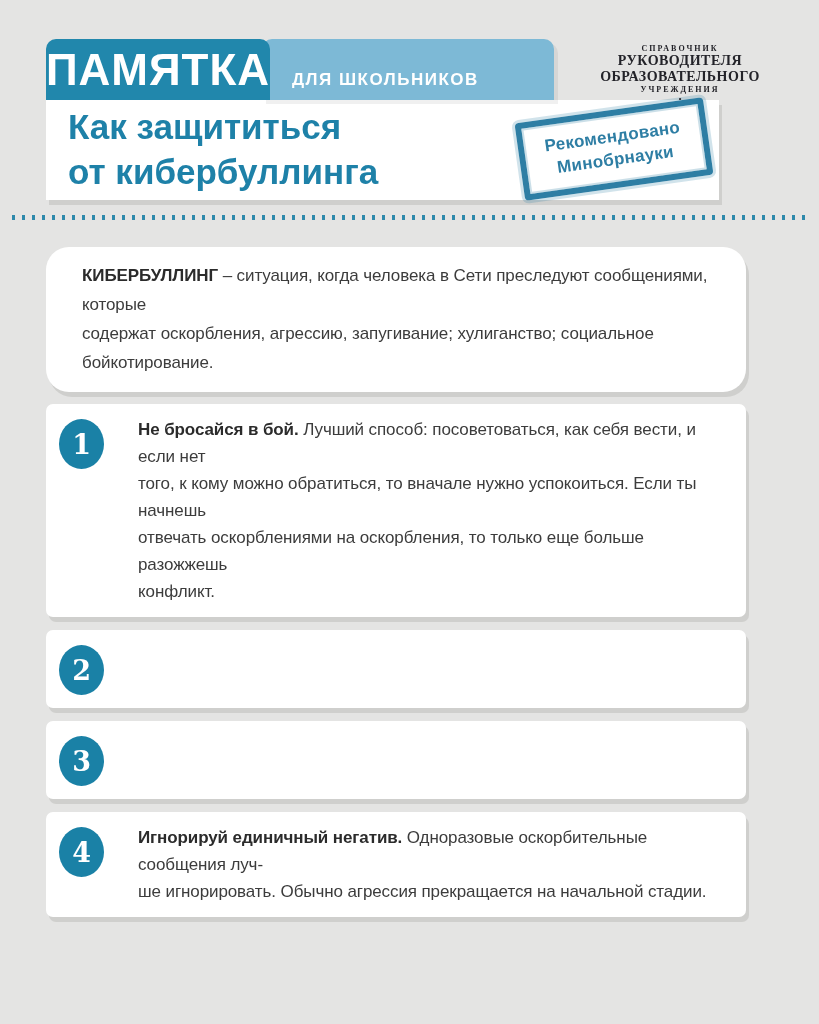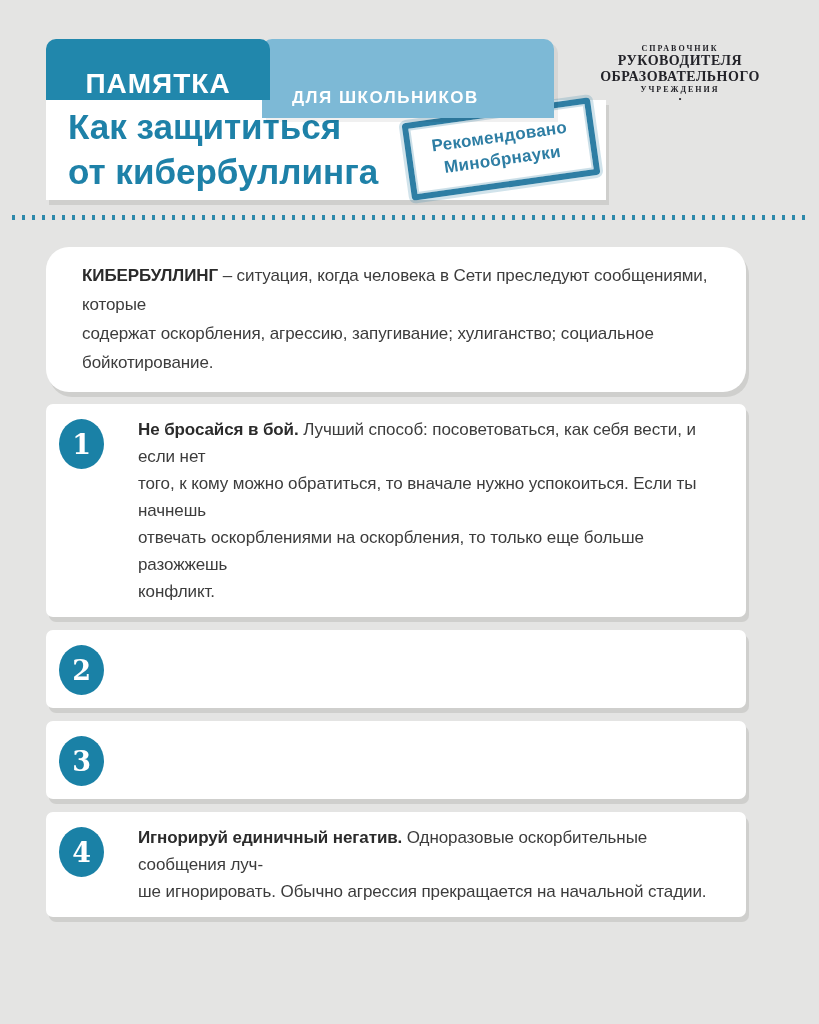--- a/index.html
+++ b/index.html
@@ -5,43 +5,43 @@
   html,body{margin:0;padding:0;}
   body{
     width:819px;height:1024px;position:relative;overflow:hidden;
     background:#e4e4e3;
     font-family:"Liberation Sans","DejaVu Sans",sans-serif;
   }
   
   .badge-dark{
     position:absolute;left:46px;top:39px;width:224px;height:61px;
     background:#2187ac;border-radius:10px 10px 0 0;z-index:3;
-    display:flex;align-items:flex-end;justify-content:center;
-    color:#fff;font-size:28px;font-weight:bold;letter-spacing:1px;
+    display:flex;align-items:center;justify-content:center;
+    color:#fff;font-size:44px;font-weight:bold;letter-spacing:1px;
   }
   .badge-light{
-    position:absolute;left:262px;top:39px;width:292px;height:79px;
+    position:absolute;left:262px;top:39px;width:292px;height:61px;
     background:#7db9d6;border-radius:10px 10px 0 0;z-index:2;
     box-shadow:4px 4px 0 rgba(0,0,0,0.06);
     color:#fff;font-size:17px;font-weight:bold;letter-spacing:1.5px;
     padding-top:0;box-sizing:border-box;
     display:flex;align-items:flex-end;
   }
   .badge-light span{margin:0 0 10px 30px;}
   .logo{
     position:absolute;left:592px;top:44px;width:176px;z-index:2;
     text-align:center;color:#232329;
     font-family:Liberation Serif, serif;line-height:1.15;
   }
   .logo .tiny{font-size:8px;font-weight:bold;letter-spacing:2px;}
   .logo .big{font-size:14px;font-weight:bold;letter-spacing:0.5px;}
   .logo .dot{font-size:9px;line-height:1.1;}
   
   .title-block{
-    position:absolute;left:46px;top:100px;width:560px;height:100px;
+    position:absolute;left:46px;top:100px;width:673px;height:100px;
     background:#fff;z-index:1;
     box-shadow:3px 5px 0 #cfcfcd;
   }
   .page-title{
     position:absolute;left:22px;top:4px;
     color:#1e81a8;font-size:35px;font-weight:bold;line-height:45px;
   }
   .stamp{
     position:absolute;right:10px;top:10px;width:178px;height:66px;
     transform:rotate(-8deg);

